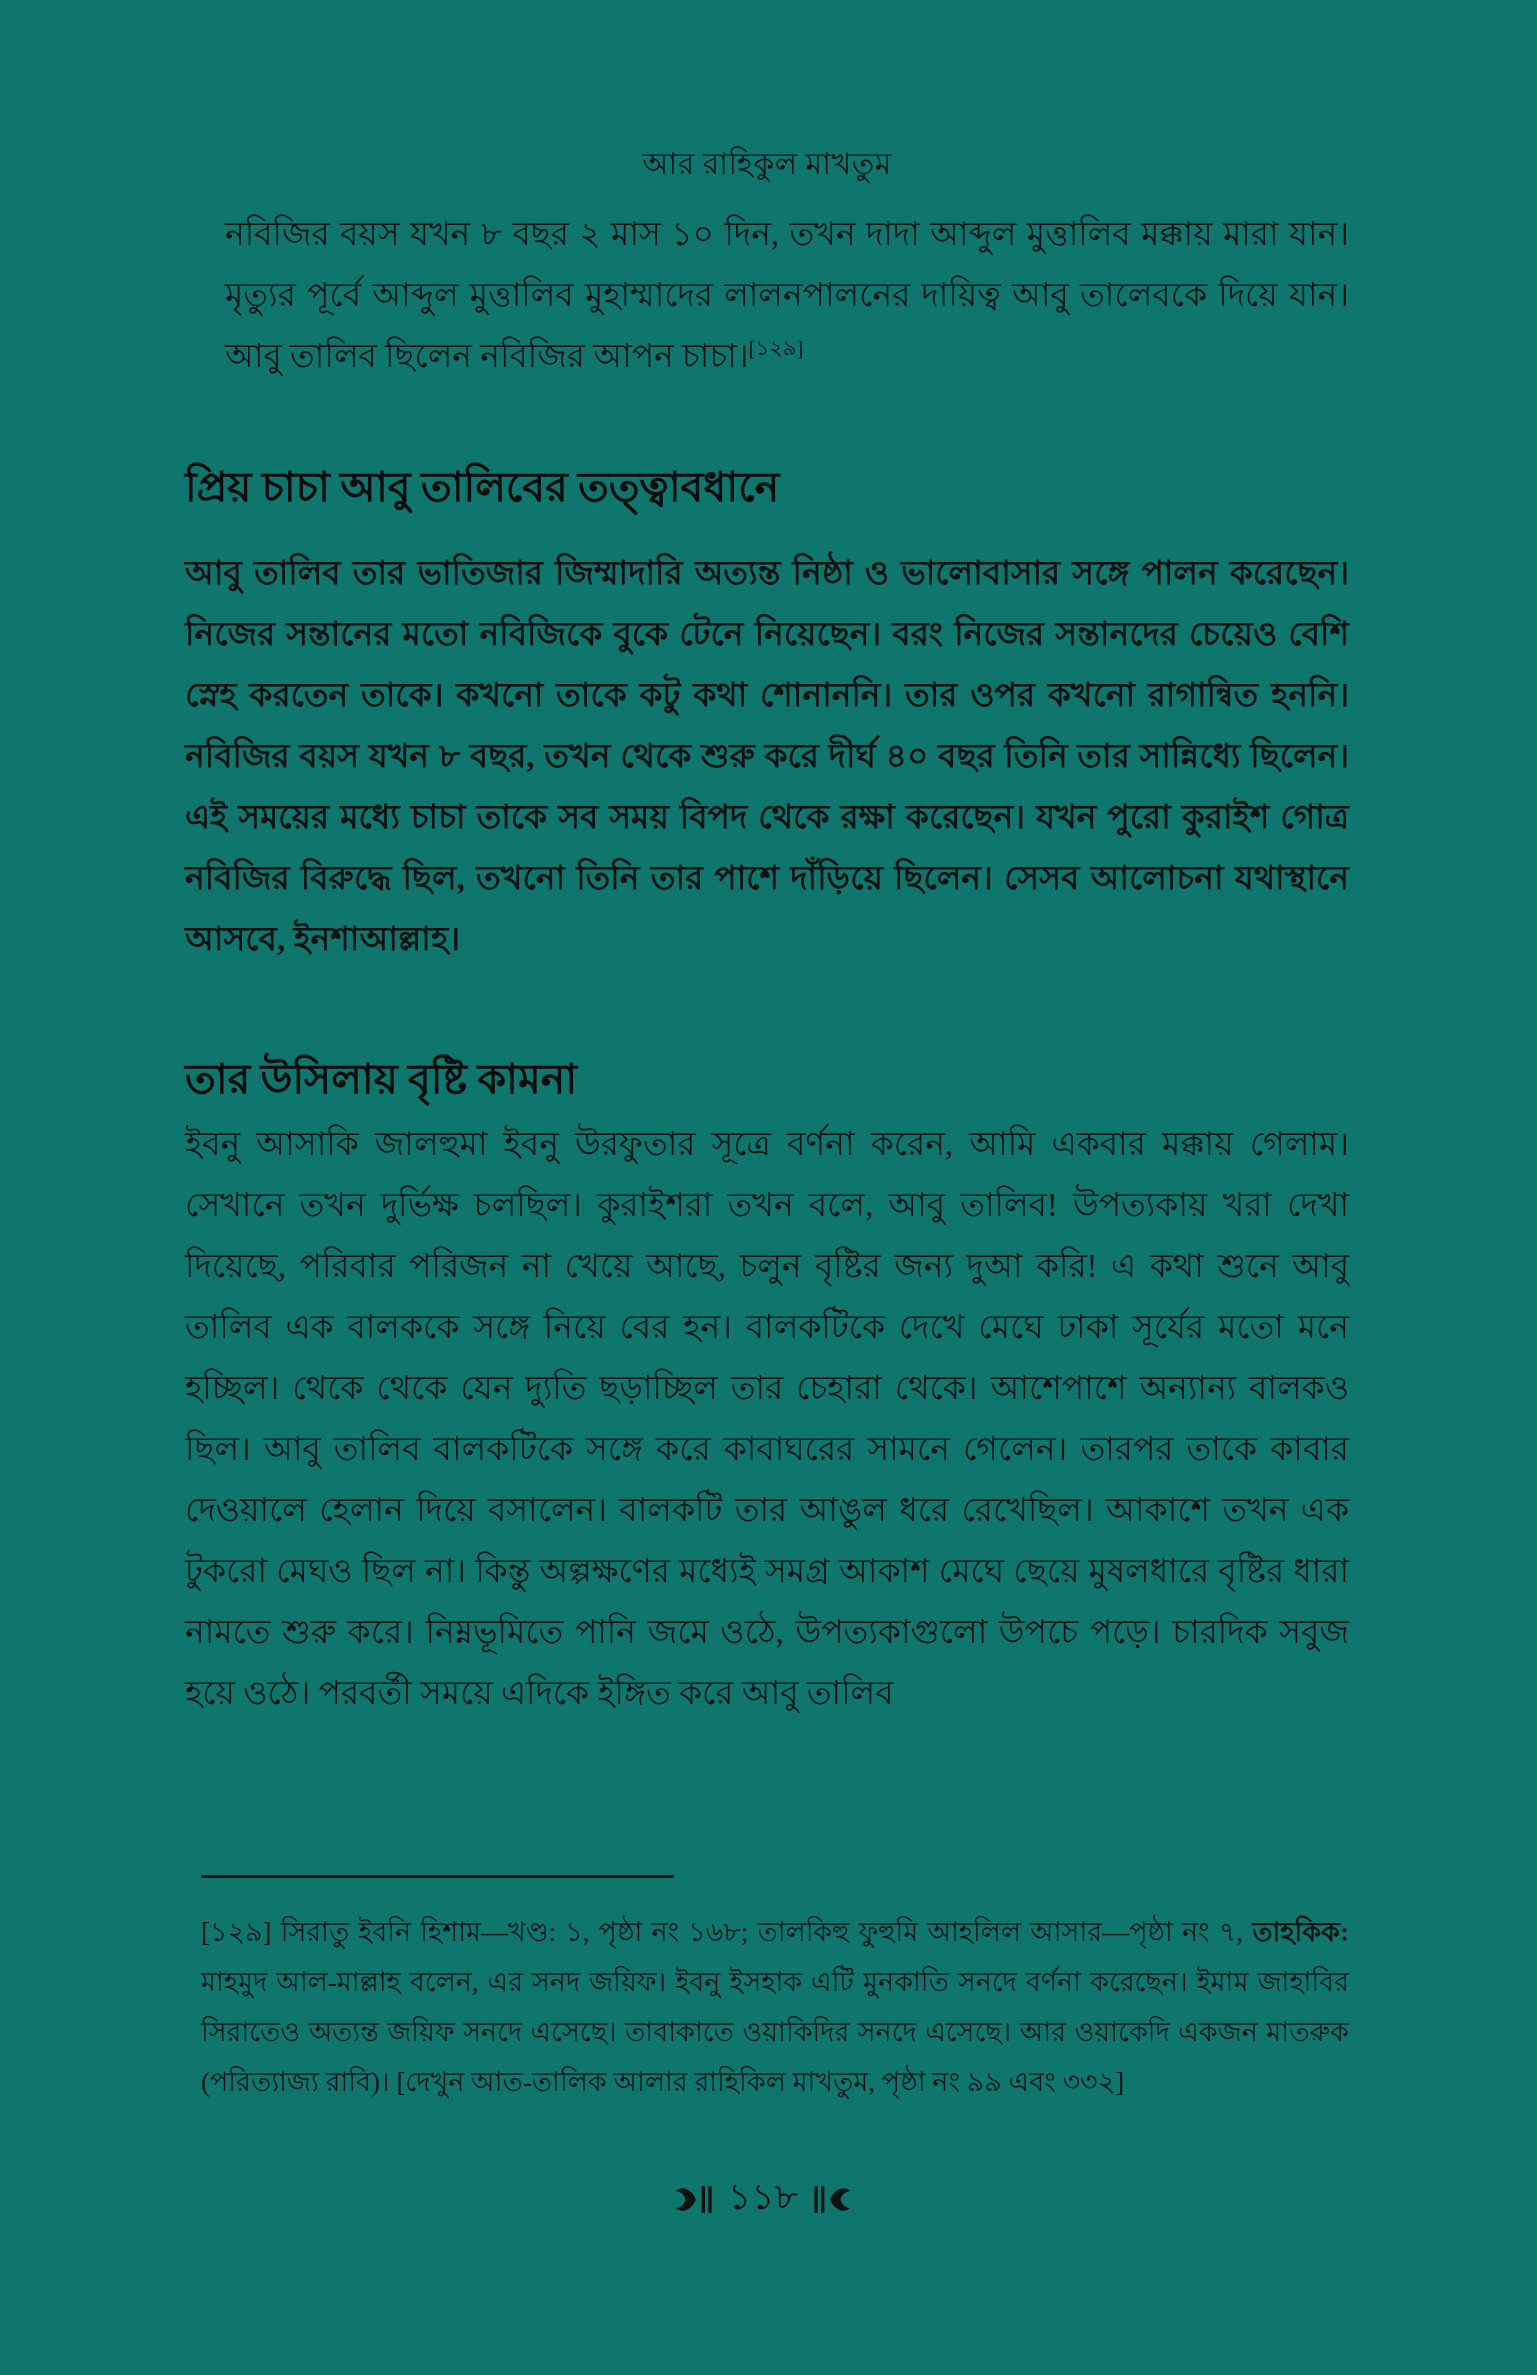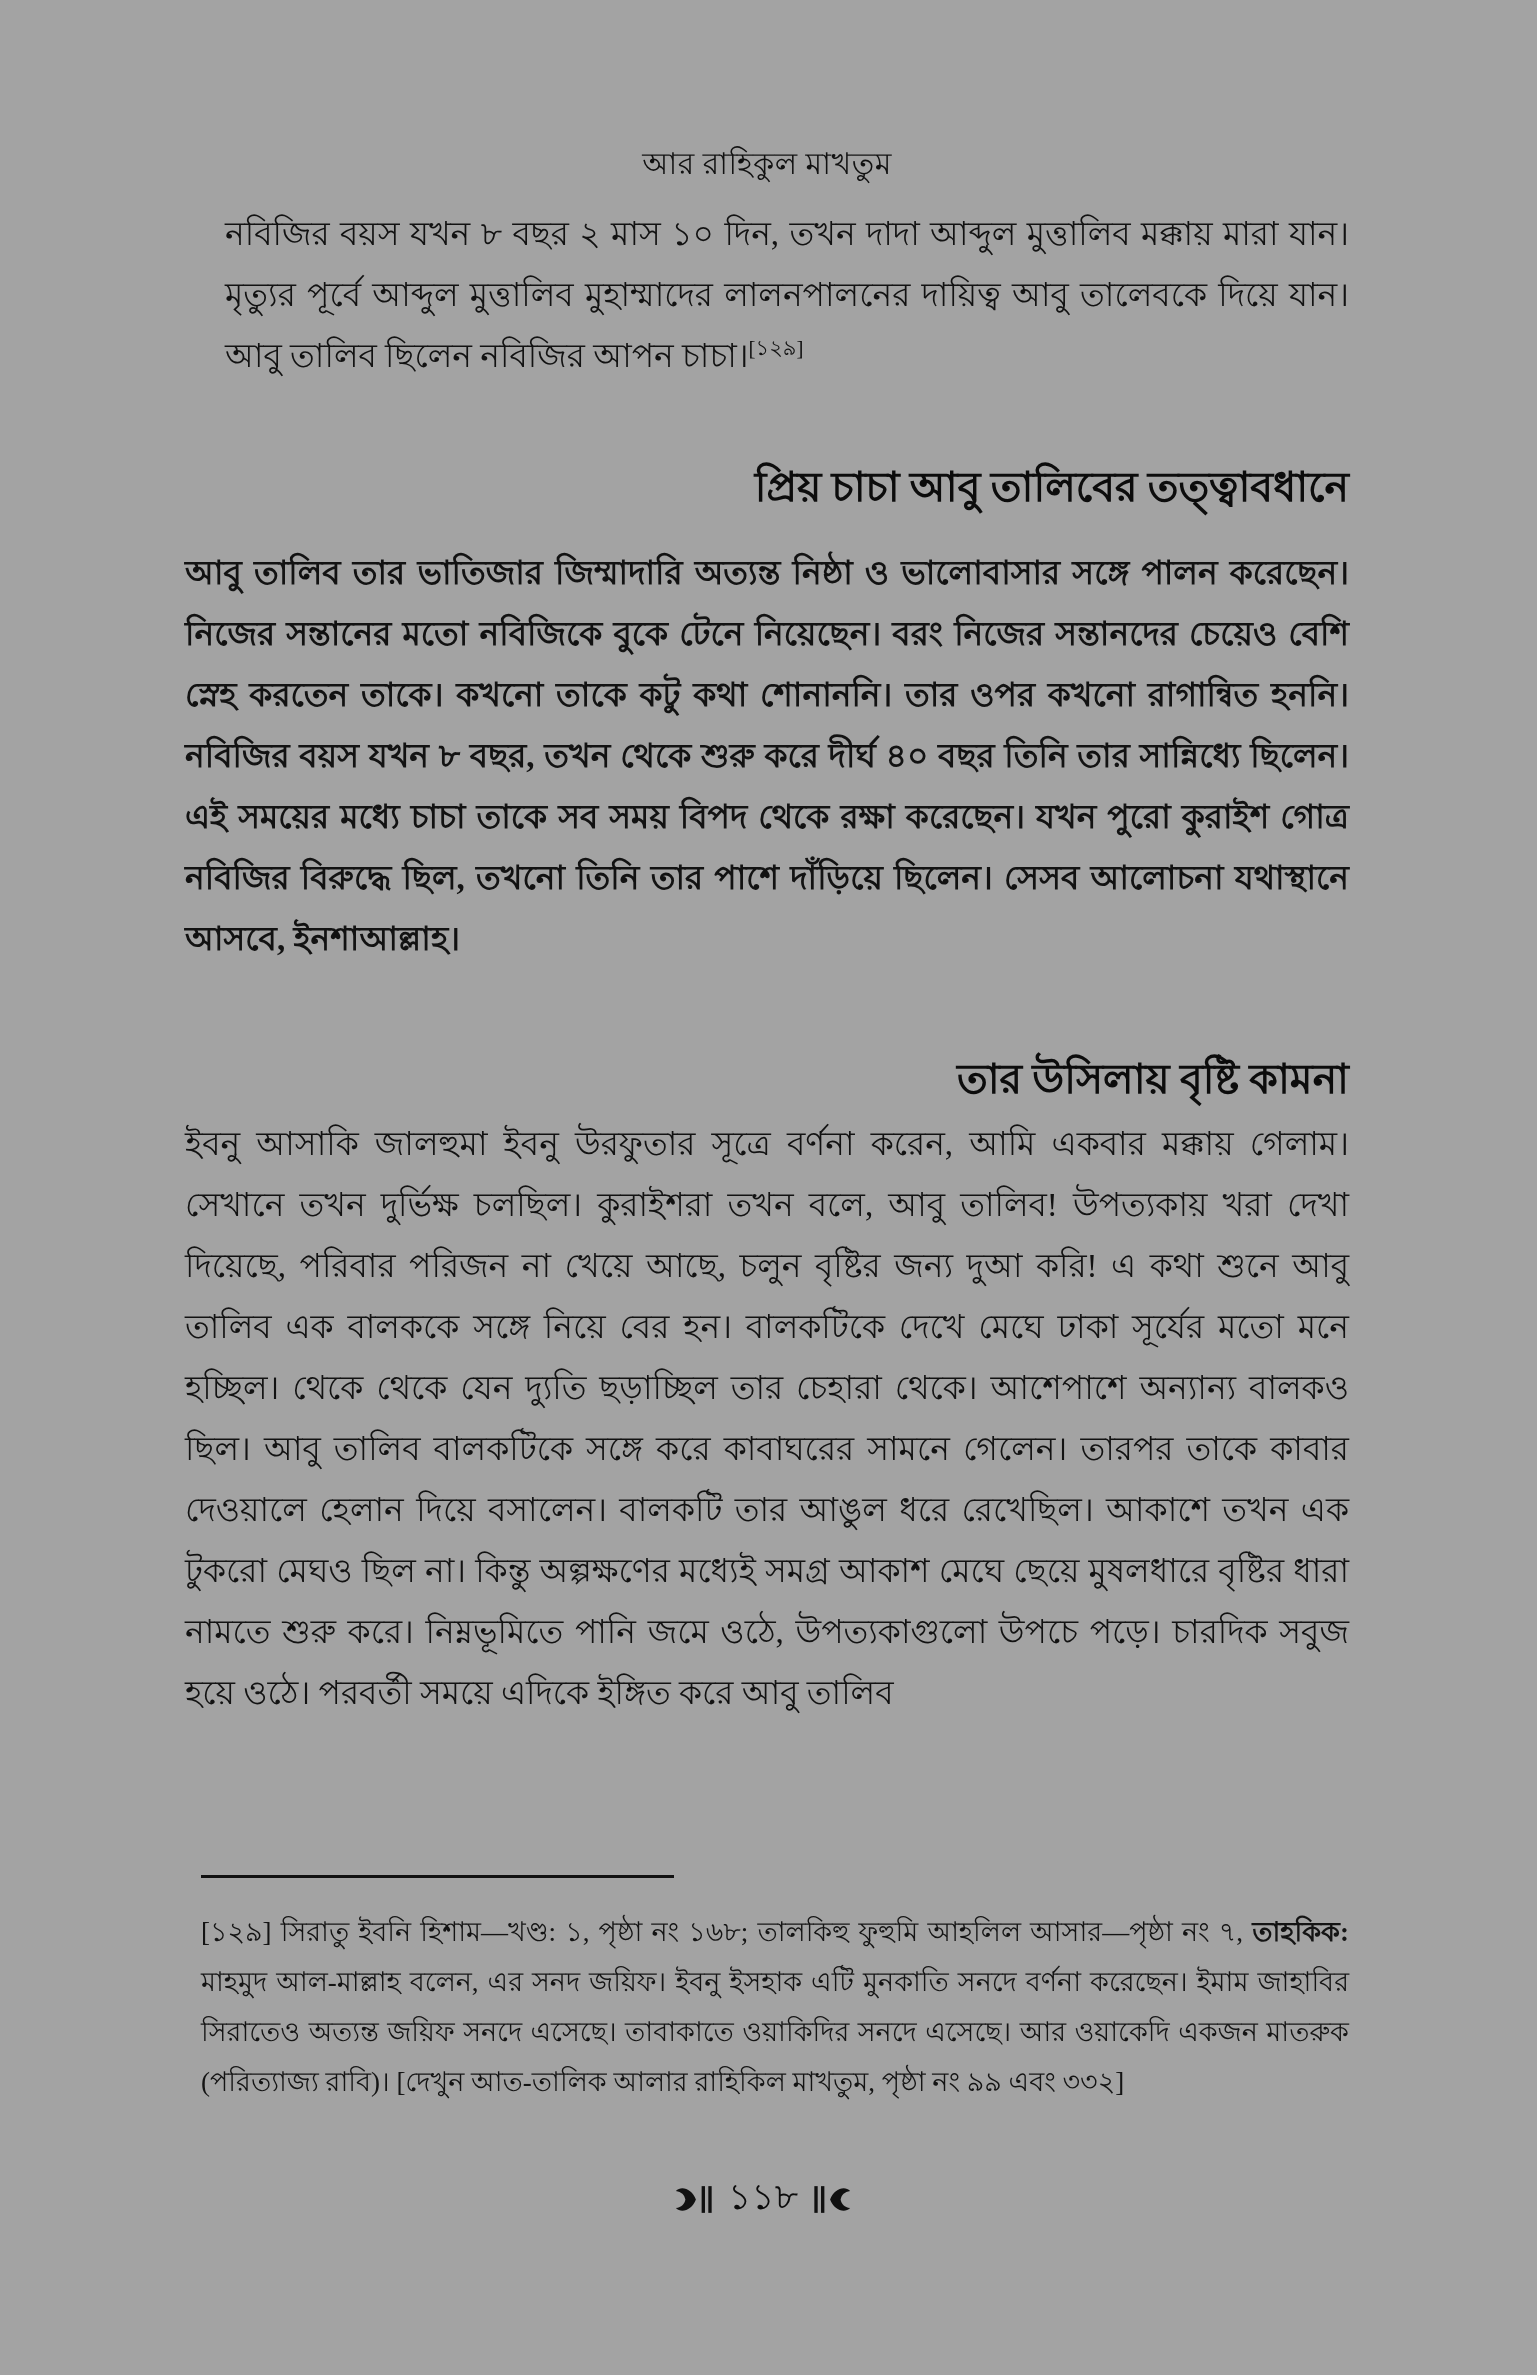--- a/index.html
+++ b/index.html
@@ -1,21 +1,21 @@
 <!DOCTYPE html>
 <html lang="bn"><head>
 <meta charset="utf-8">
 <style>
   * { margin: 0; padding: 0; box-sizing: border-box; }
   html, body { background: #ffffff; }
   .page {
     position: relative;
     width: 1537px;
     height: 2376px;
-    background: #a3a3a3;
+    background: #0f766e;
     color: #101010;
     font-family: "Liberation Serif", serif;
     overflow: hidden;
   }
   .content {
     position: absolute;
     left: 185px;
     width: 1164px;
     top: 0;
     height: 100%;
@@ -36,21 +36,21 @@
     line-height: 61px;
     text-align: justify;
     color: #121212;
   }
   .para-1 { top: 204px; margin-left: 40px; }
   .para-2 { top: 543px; font-weight: bold; }
   .para-3 { top: 1114px; }
   .section-heading {
     position: absolute;
     left: 0; right: 0;
-    text-align: right;
+    text-align: left;
     font-size: 41px;
     font-weight: bold;
     color: #0c0c0c;
   }
   .heading-1 { top: 455px; }
   .heading-2 { top: 1047px; }
   .fn-ref {
     font-size: 21px;
     vertical-align: super;
     line-height: 0;

